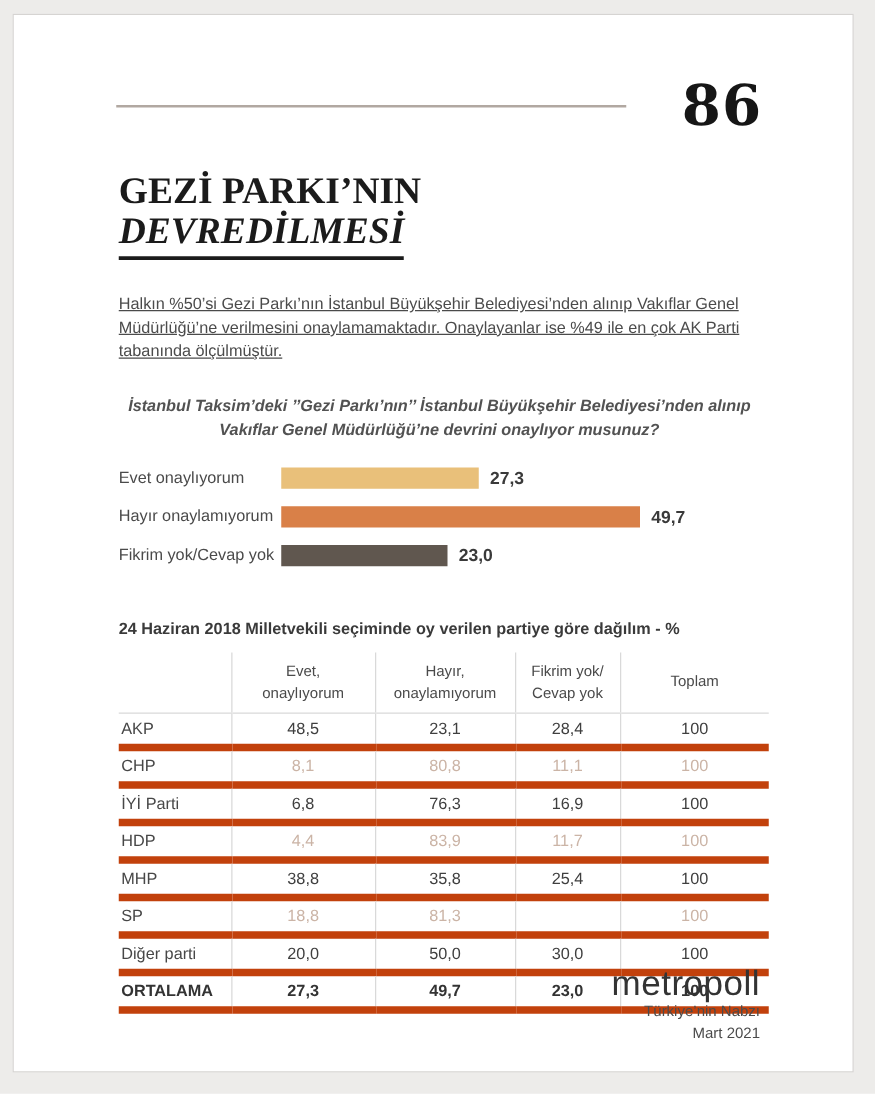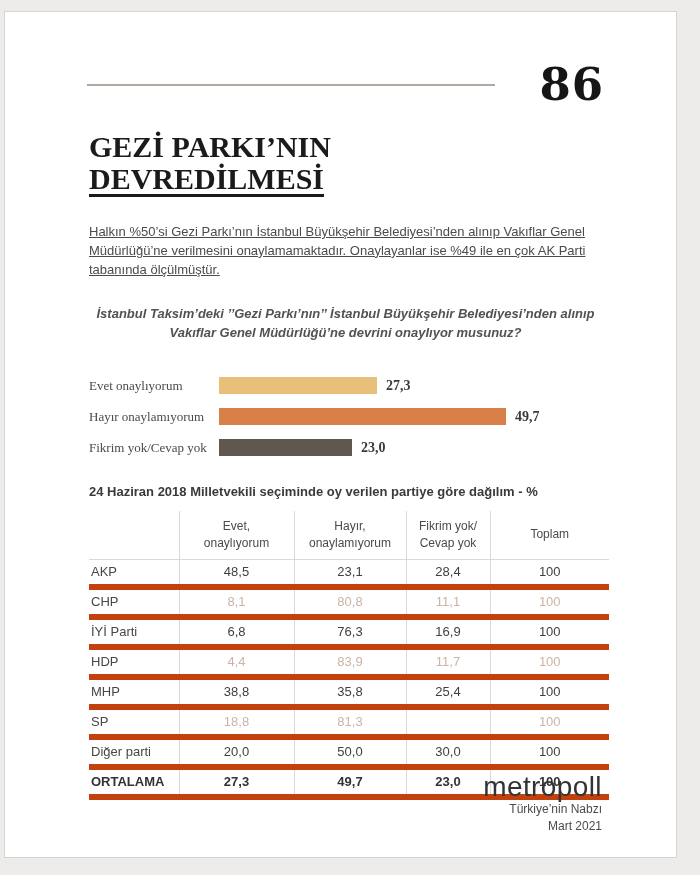--- a/index.html
+++ b/index.html
@@ -4,61 +4,63 @@
 <style>
   html,body{margin:0;padding:0;}
   body{
     width:700px;height:875px;
     background:#edecea;
     font-family:"Liberation Sans", sans-serif;
     position:relative;
     -webkit-font-smoothing:antialiased;
   }
   .page{
-    position:absolute;left:4px;top:11px;
+    position:absolute;left:10px;top:11px;
     width:671px;height:845px;
     background:#ffffff;
     border:1px solid #d6d4d2;
   }
   
   .header{
     display:flex;align-items:center;
     margin:50px 72px 0 82px;
   }
   .rule{height:2px;background:#b1a8a1;width:408px;}
   .page-number{
     margin-left:auto;
     font-family:"DejaVu Serif", serif;
     font-weight:700;font-size:45px;color:#161616;
     line-height:1;letter-spacing:1px;
   }
   
   .title{
-    margin:24px 72px 0 84px;
+    margin:30px 72px 0 84px;
     font-family:"Liberation Serif", serif;
     font-weight:700;font-size:30px;color:#1b1b1b;
     line-height:1.05;letter-spacing:0px;
   }
   .title .u{
     display:inline-block;
     border-bottom:3px solid #1b1b1b;
+    padding-bottom:5px;
+    font-style:italic;
   }
   
   .summary{
     margin:26px 74px 0 84px;
     font-size:13px;line-height:1.45;color:#4b4b4b;text-decoration:underline;
   }
   .question{
     margin:24px 74px 0 84px;
     font-size:13px;line-height:1.5;color:#525252;
     font-style:italic;font-weight:700;text-align:center;
   }
   
   .chart{margin:20px 60px 0 84px;}
-  .chart-row{display:flex;align-items:flex-end;height:31px;font-family:Liberation Serif, serif;}
+  .chart-row{display:flex;align-items:flex-start;height:31px;}
   .chart-label{width:130px;font-size:13px;color:#4a4a4a;flex:0 0 130px;}
   .chart-bar{height:17px;flex:0 0 auto;}
   .chart-value{margin-left:9px;font-size:14px;font-weight:700;color:#3a3a3a;}
   
   .table-title{
     margin:28px 60px 0 84px;
     font-size:13px;font-weight:700;color:#3a3a3a;
   }
   table.results{
     margin:12px 0 0 84px;

